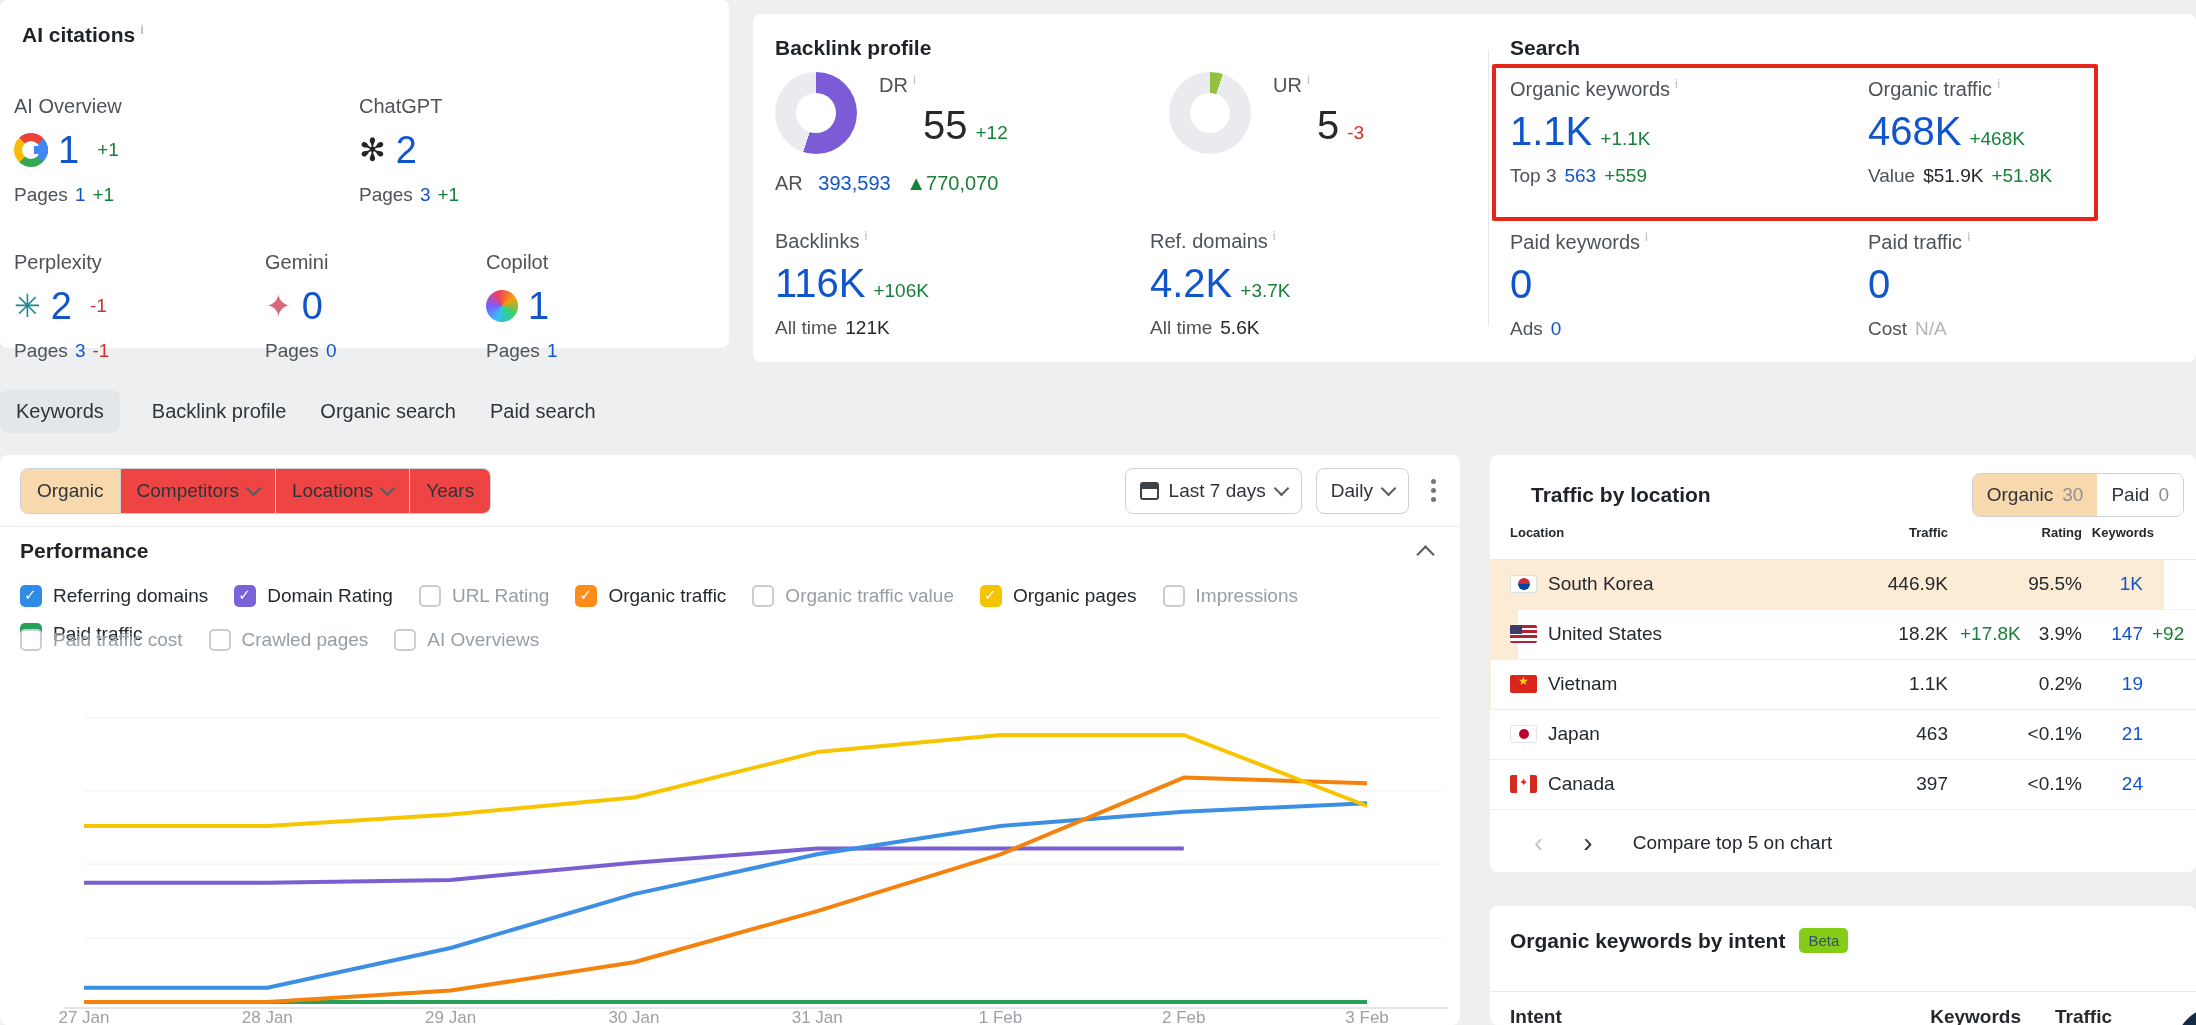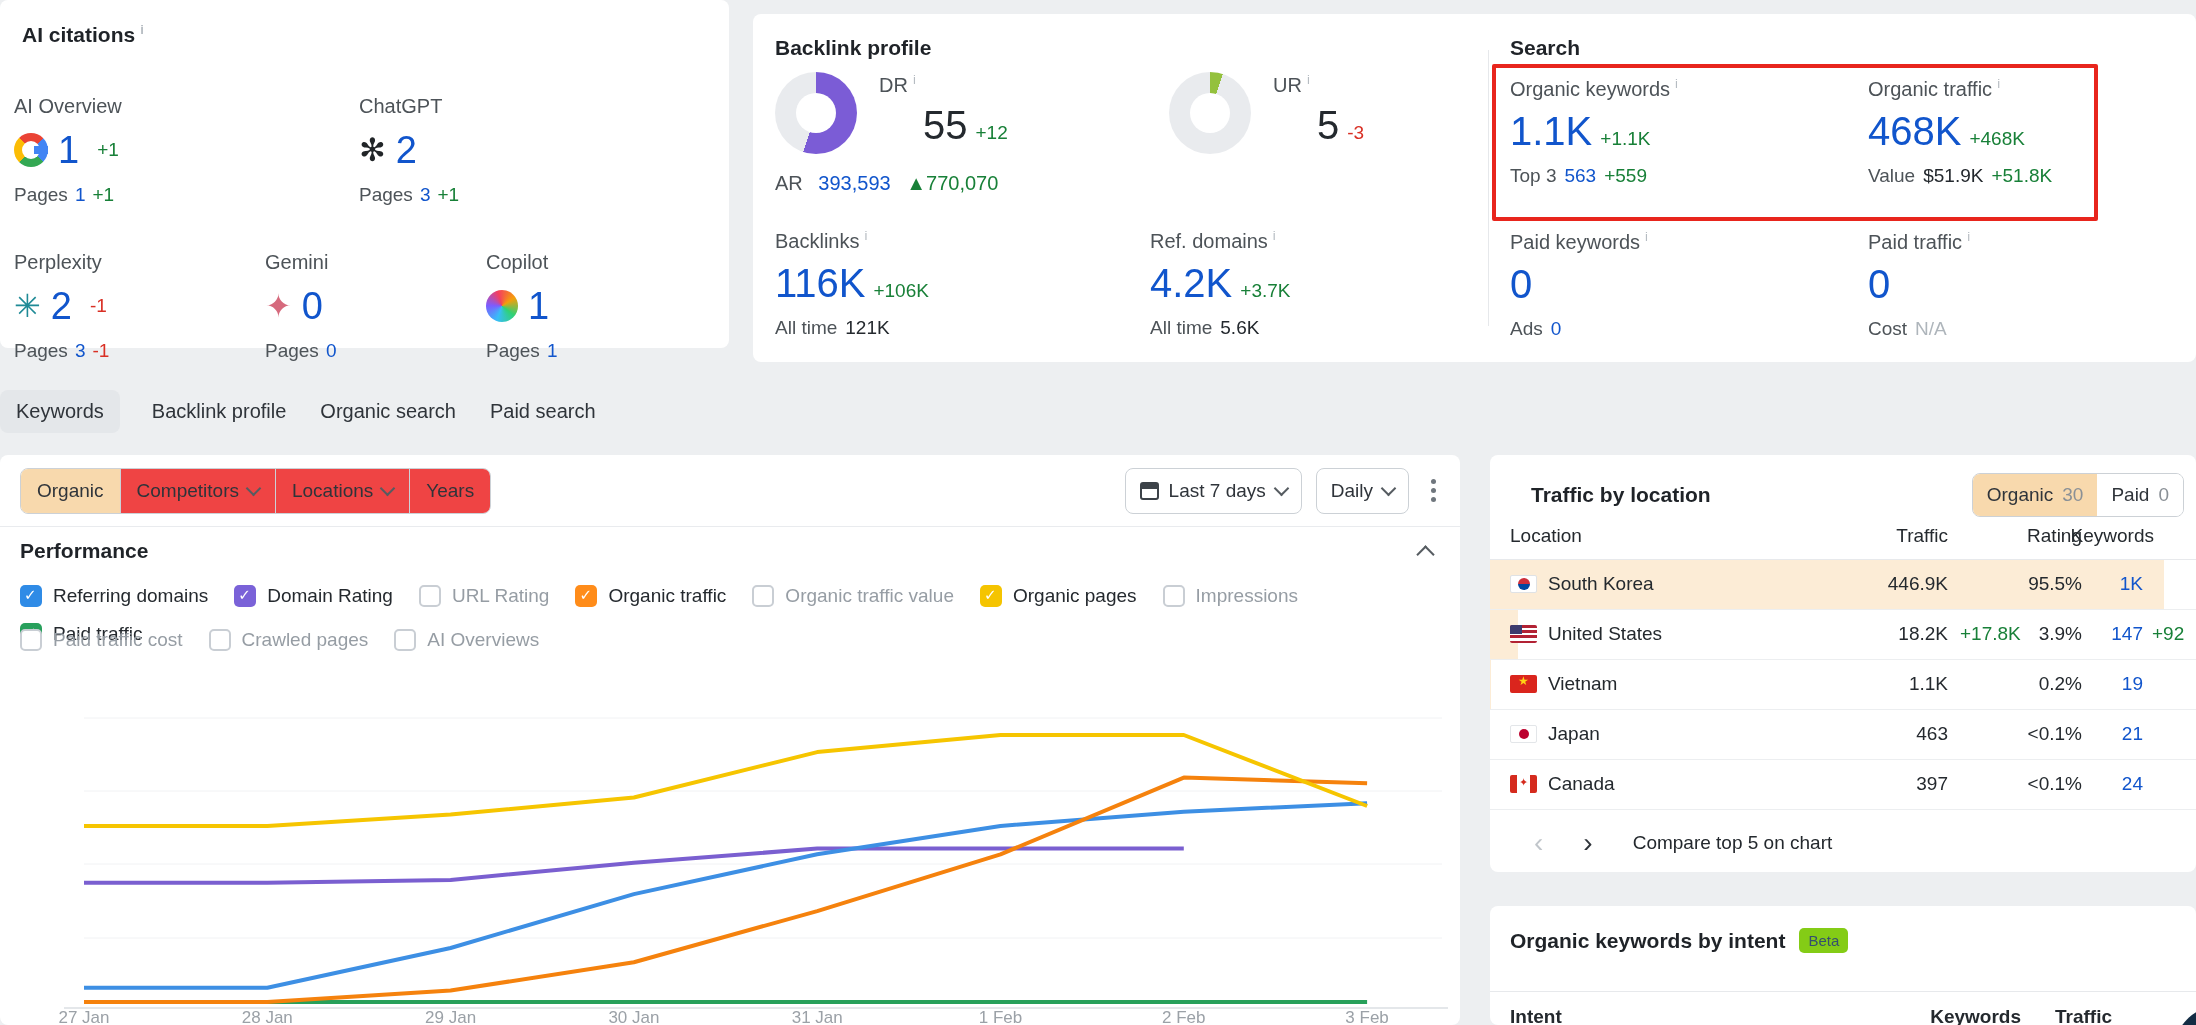--- a/index.html
+++ b/index.html
@@ -75,21 +75,21 @@
   .cb.checked .box{border:none;}
   .cb.checked .box::after{content:"\2713";position:absolute;left:4px;top:1px;color:#fff;font-size:15px;font-weight:bold;}
   .cb .t{color:#969da4;} .cb.checked .t{color:#24292e;}
   #perf-chart{position:absolute;left:0;top:215px;}
   
   #loc-head{position:absolute;left:20px;top:18px;right:12px;display:flex;align-items:center;margin-left:21px;}
   .toggle{margin-left:auto;display:flex;border:1px solid #ccd1d6;border-radius:8px;overflow:hidden;}
   .tg-btn{padding:10px 14px;font-size:19px;color:#2f343a;background:#fff;cursor:pointer;display:flex;gap:9px;}
   .tg-btn.active{background:#f8d9ad;}
   .tg-btn .cnt{color:#8a9096;}
-  #loc-cols{position:absolute;left:0;top:70px;width:706px;height:34px;font-weight:normal;font-size:19px;border-bottom:1px solid #e7e9ec;}
+  #loc-cols{position:absolute;left:0;top:70px;width:706px;height:34px;font-weight:bold;font-size:13px;border-bottom:1px solid #e7e9ec;}
   #loc-cols span{position:absolute;}
   #loc-rows{position:absolute;left:0;top:105px;width:706px;}
   .loc-row{position:relative;height:49px;border-bottom:1px solid #eceef0;cursor:pointer;}
   .loc-bar{position:absolute;left:0;top:0;bottom:0;background:#fcecd6;}
   .loc-row .cell{position:absolute;top:13px;}
   .loc-name{left:20px;display:flex;align-items:center;gap:11px;}
   .t-val{right:248px;} .t-delta{left:470px;color:#188038;}
   .sh{right:114px;} .kw{right:53px;color:#1155cc;} .kw-d{left:662px;color:#188038;}
   #loc-foot{position:absolute;left:0;top:359px;width:706px;height:58px;display:flex;align-items:center;padding-left:44px;box-sizing:border-box;gap:40px;}
   .pg{font-size:28px;line-height:1;cursor:pointer;}

